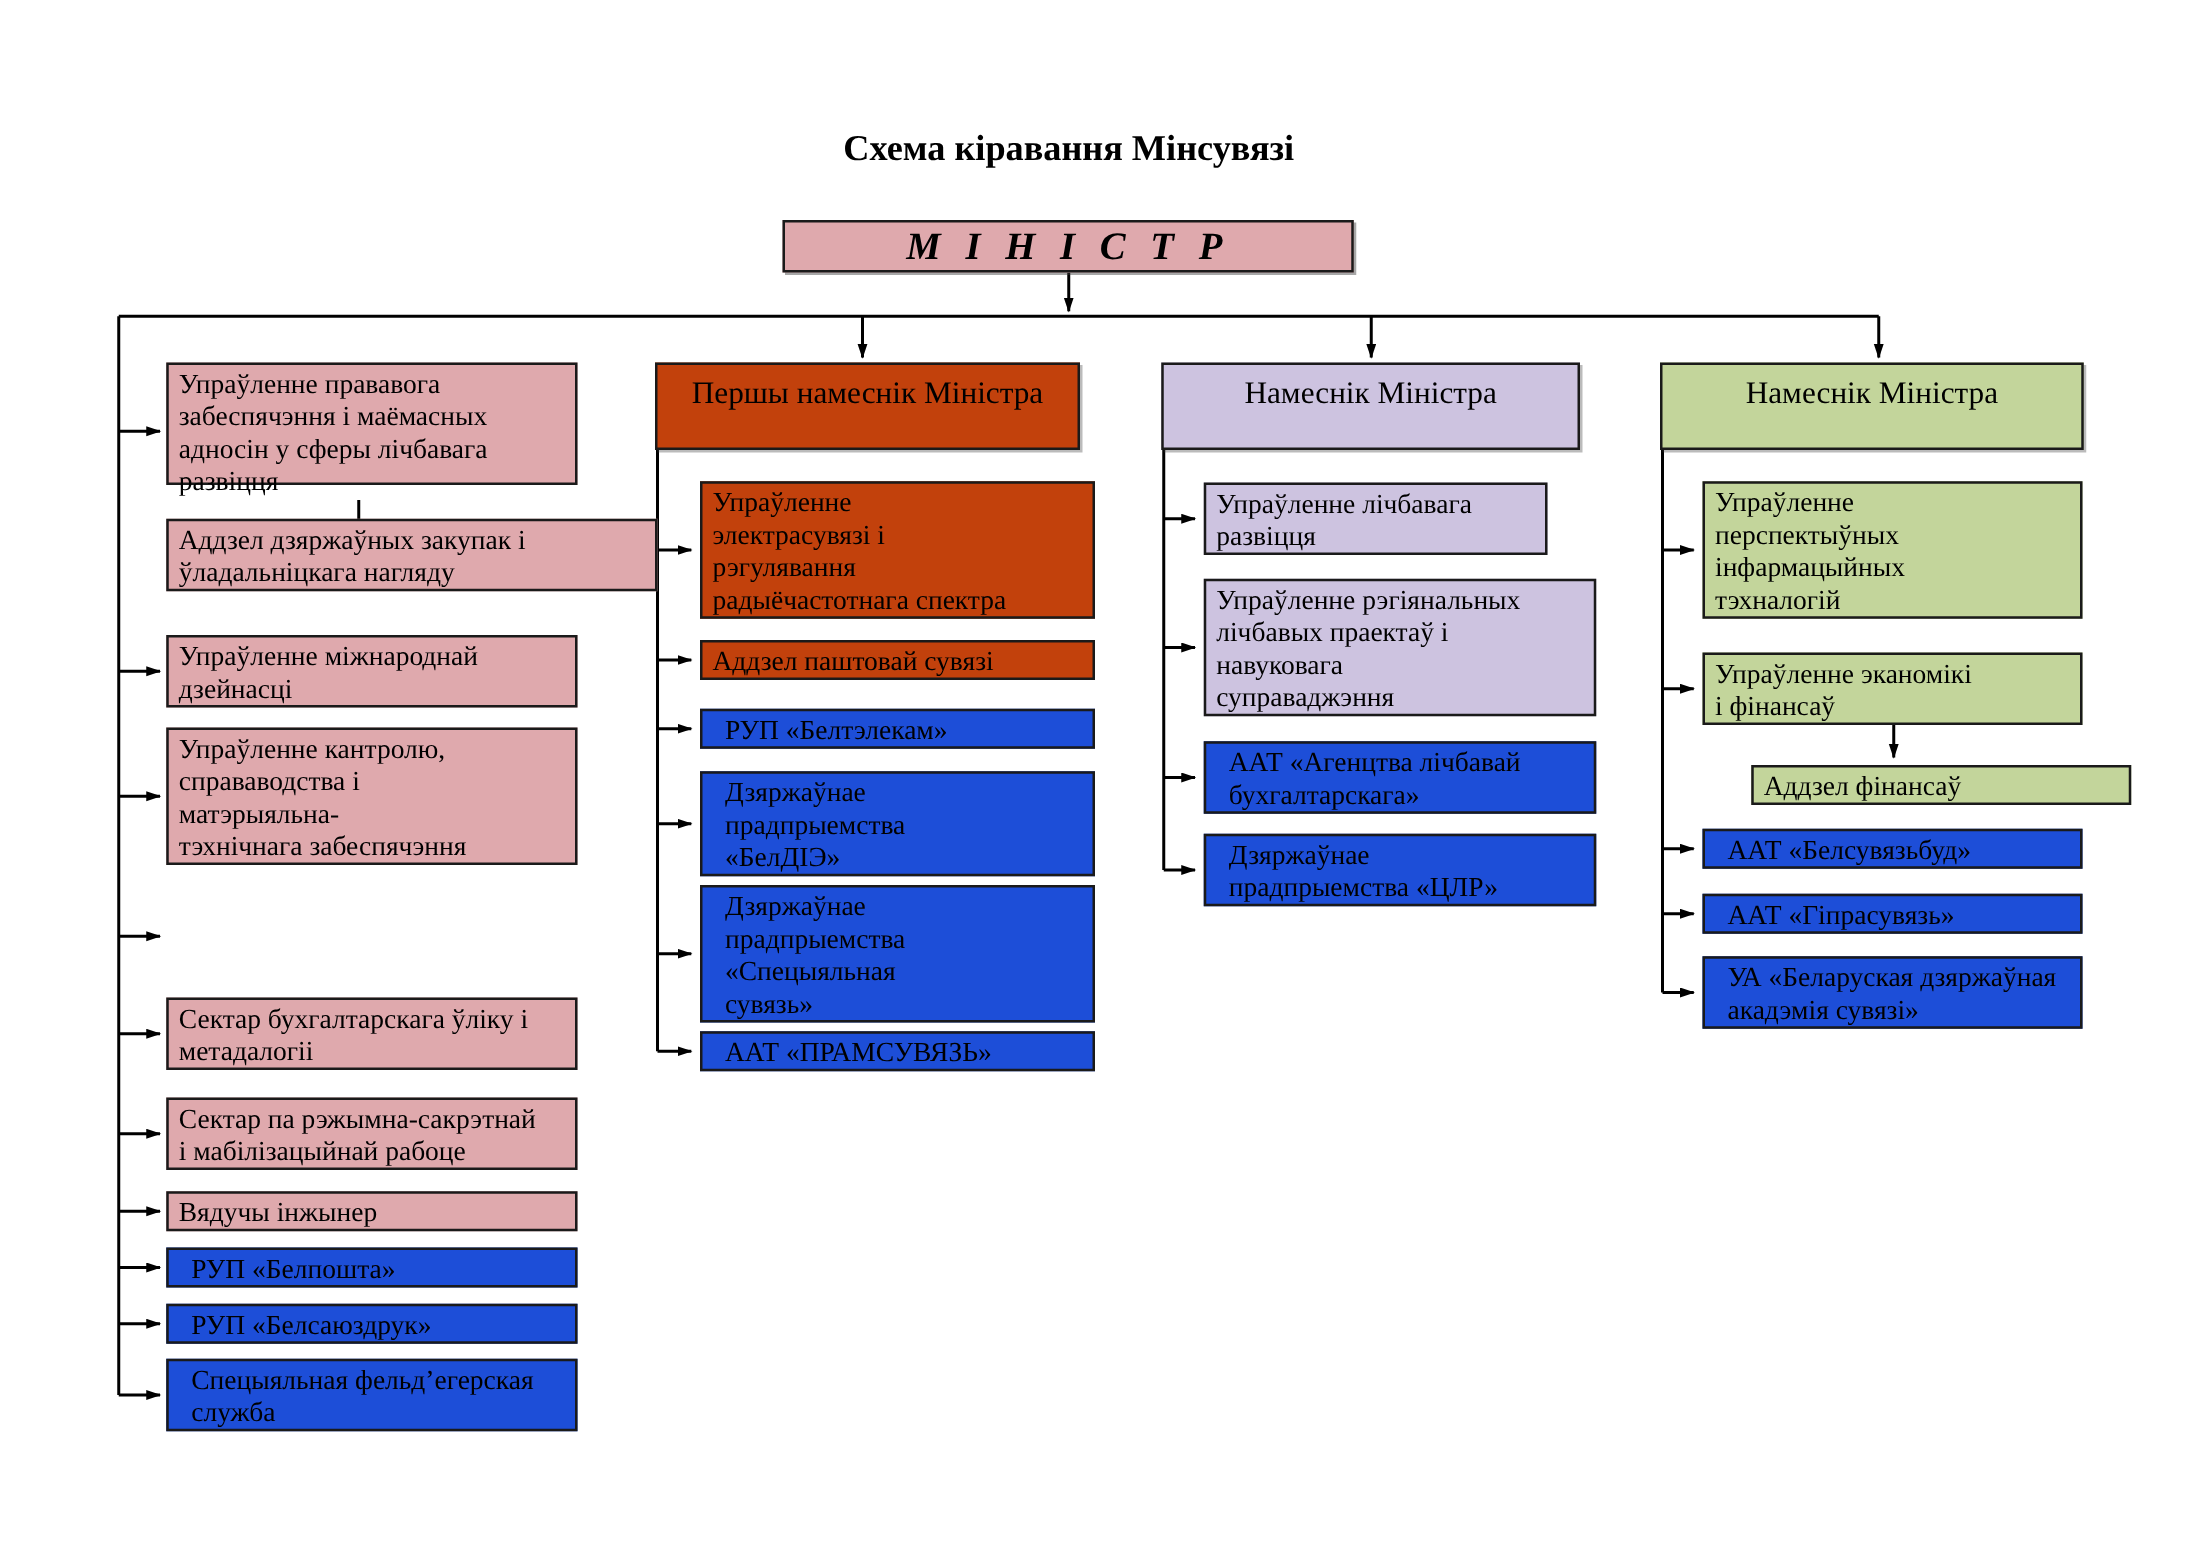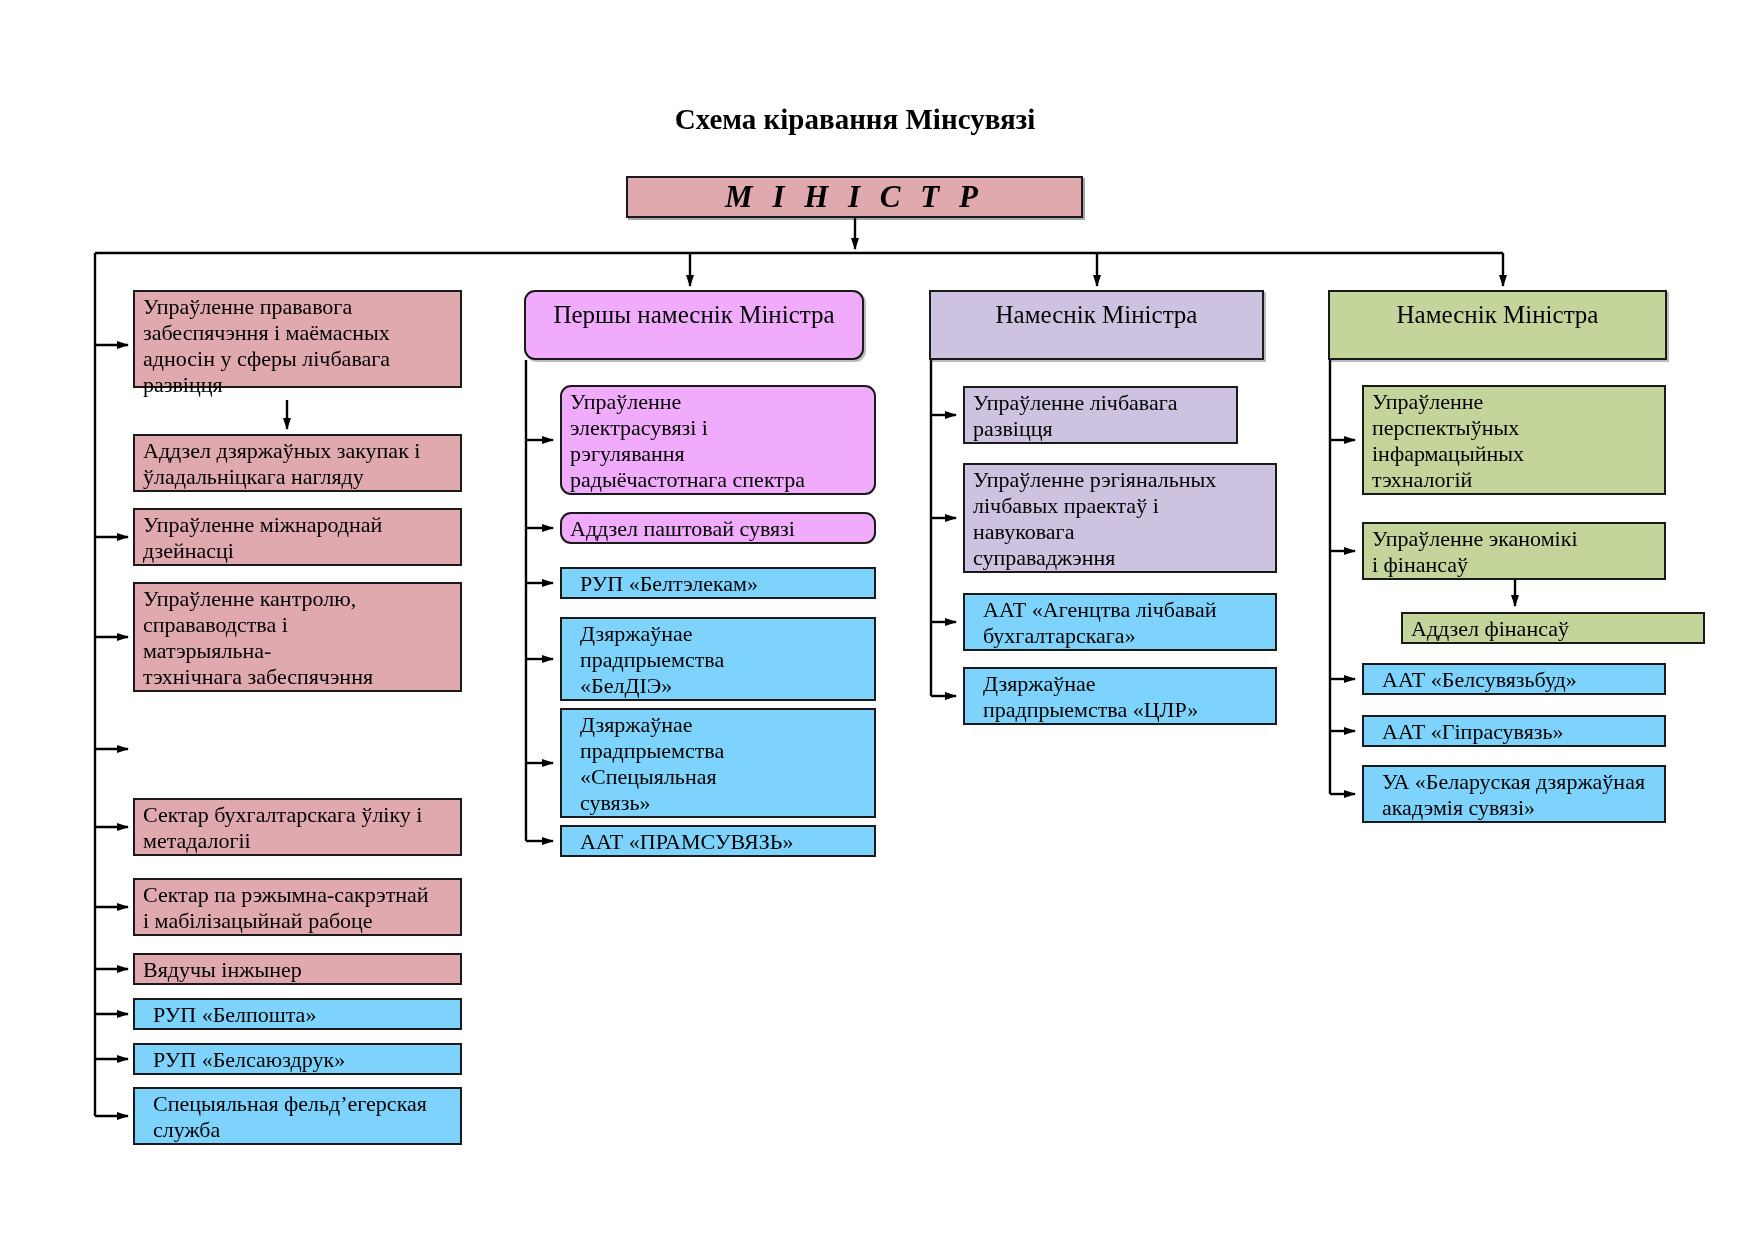--- a/index.html
+++ b/index.html
@@ -32,24 +32,24 @@
     font-size:25px;padding-top:9px;
   }
   .box{
     position:absolute;box-sizing:border-box;
     border:2px solid #1a1a1a;
     font-size:22px;line-height:26px;
     padding:2px 8px;white-space:pre-line;
     background:#ffffff;
   }
   .pink{background:#dfa9ad;}
-  .orange{background:#f0abfc;border-radius:11px;}
+  .orange{background:#c2410c;}
   .purple{background:#cdc3e0;}
   .green{background:#c3d59b;}
-  .white{background:#7dd3fc;border-width:2px;padding-left:18px;}
+  .white{background:#1d4ed8;border-width:2px;padding-left:18px;}
 </style>
 </head>
 <body>
 
 <div class="canvas">
 
   <svg class="lines" width="1755" height="1241" viewBox="0 0 1755 1241">
     <defs>
       <marker id="ah" markerWidth="13" markerHeight="10" refX="11" refY="4" orient="auto" markerUnits="userSpaceOnUse">
         <path d="M0,0 L12,4 L0,8 z" fill="#000"></path>
@@ -103,21 +103,21 @@
     </g>
   </svg>
 
   <div class="chart-title">Схема кіравання Мінсувязі</div>
   <div class="minister">М І Н І С Т Р</div>
 
   <div class="box pink" style="left:133px;top:290px;width:329px;height:98px">Упраўленне прававога
 забеспячэння і маёмасных
 адносін у сферы лічбавага
 развіцця</div>
-  <div class="box pink" style="left:133px;top:434px;width:329px;height:58px">Аддзел дзяржаўных закупак і
+  <div class="box pink" style="left:133px;top:415px;width:393px;height:58px">Аддзел дзяржаўных закупак і
 ўладальніцкага нагляду</div>
   <div class="box pink" style="left:133px;top:508px;width:329px;height:58px">Упраўленне міжнароднай
 дзейнасці</div>
   <div class="box pink" style="left:133px;top:582px;width:329px;height:110px">Упраўленне кантролю,
 справаводства і
 матэрыяльна-
 тэхнічнага забеспячэння</div>
   <div class="box pink" style="left:133px;top:798px;width:329px;height:58px">Сектар бухгалтарскага ўліку і
 метадалогіі</div>
   <div class="box pink" style="left:133px;top:878px;width:329px;height:58px">Сектар па рэжымна-сакрэтнай

